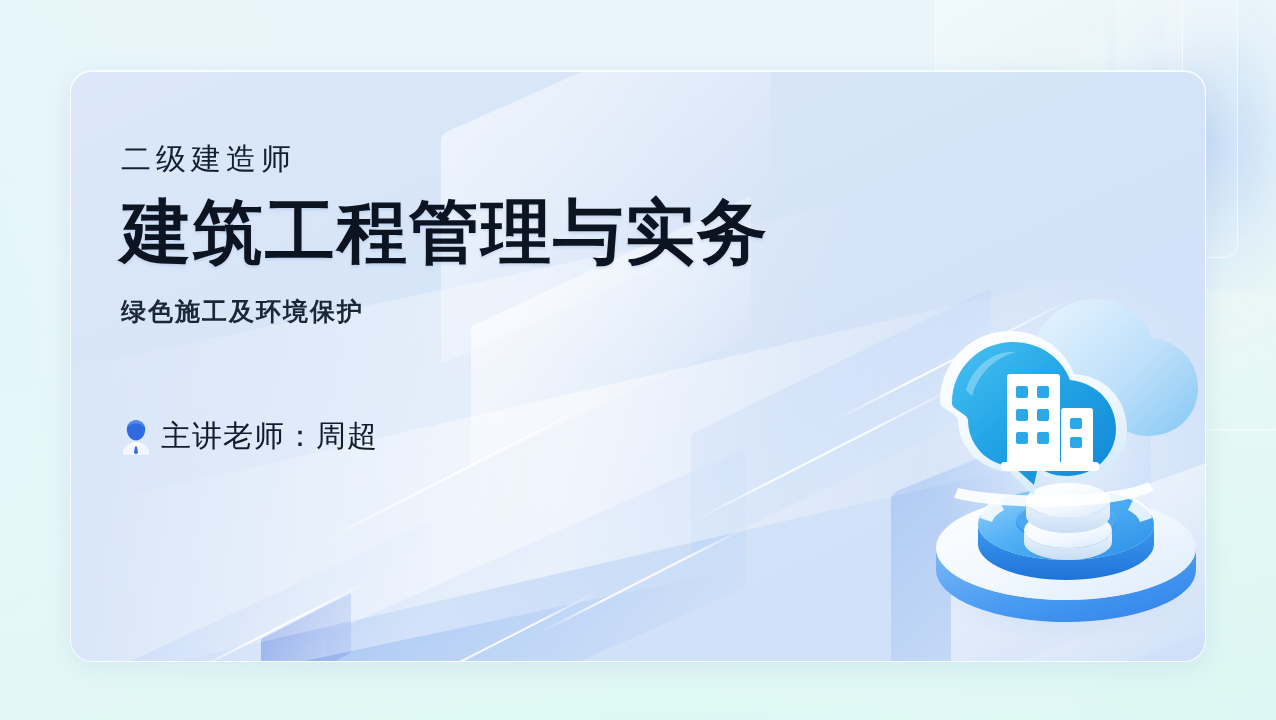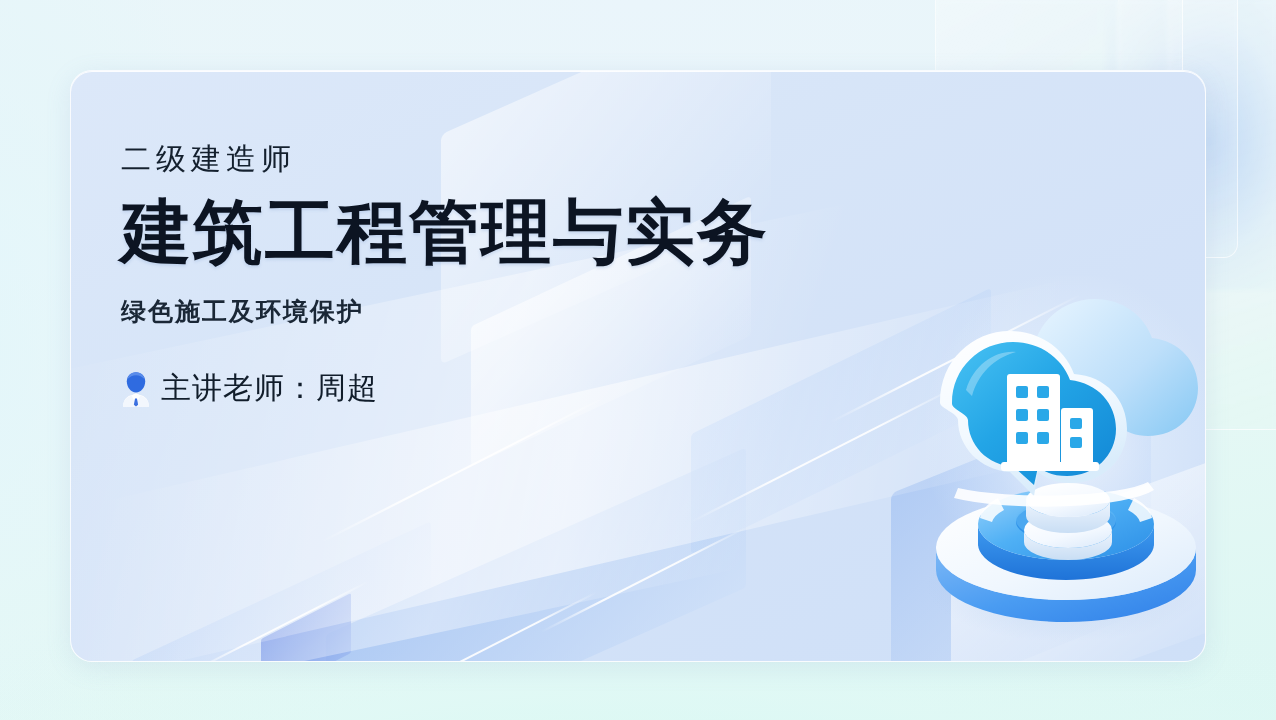--- a/index.html
+++ b/index.html
@@ -148,21 +148,21 @@
     font-size:70px; font-weight:700; letter-spacing:2px;
     color:#0c1422; line-height:1.06; white-space:nowrap;
     text-shadow:0 2px 3px rgba(140,170,215,.30);
   }
   #subline {
     margin-top:26px;
     font-size:25px; font-weight:700; letter-spacing:2px;
     color:#1a2736;
   }
   #teacher-row {
-    margin-top:40px;
+    margin-top:88px;
     display:flex; align-items:center; gap:10px;
   }
   #teacher-name {
     font-size:30px; font-weight:500; letter-spacing:1px; color:#111d2b;
   }
 
   
   .avatar-icon { width:30px; height:36px; display:block; flex:0 0 auto; }
 
   

